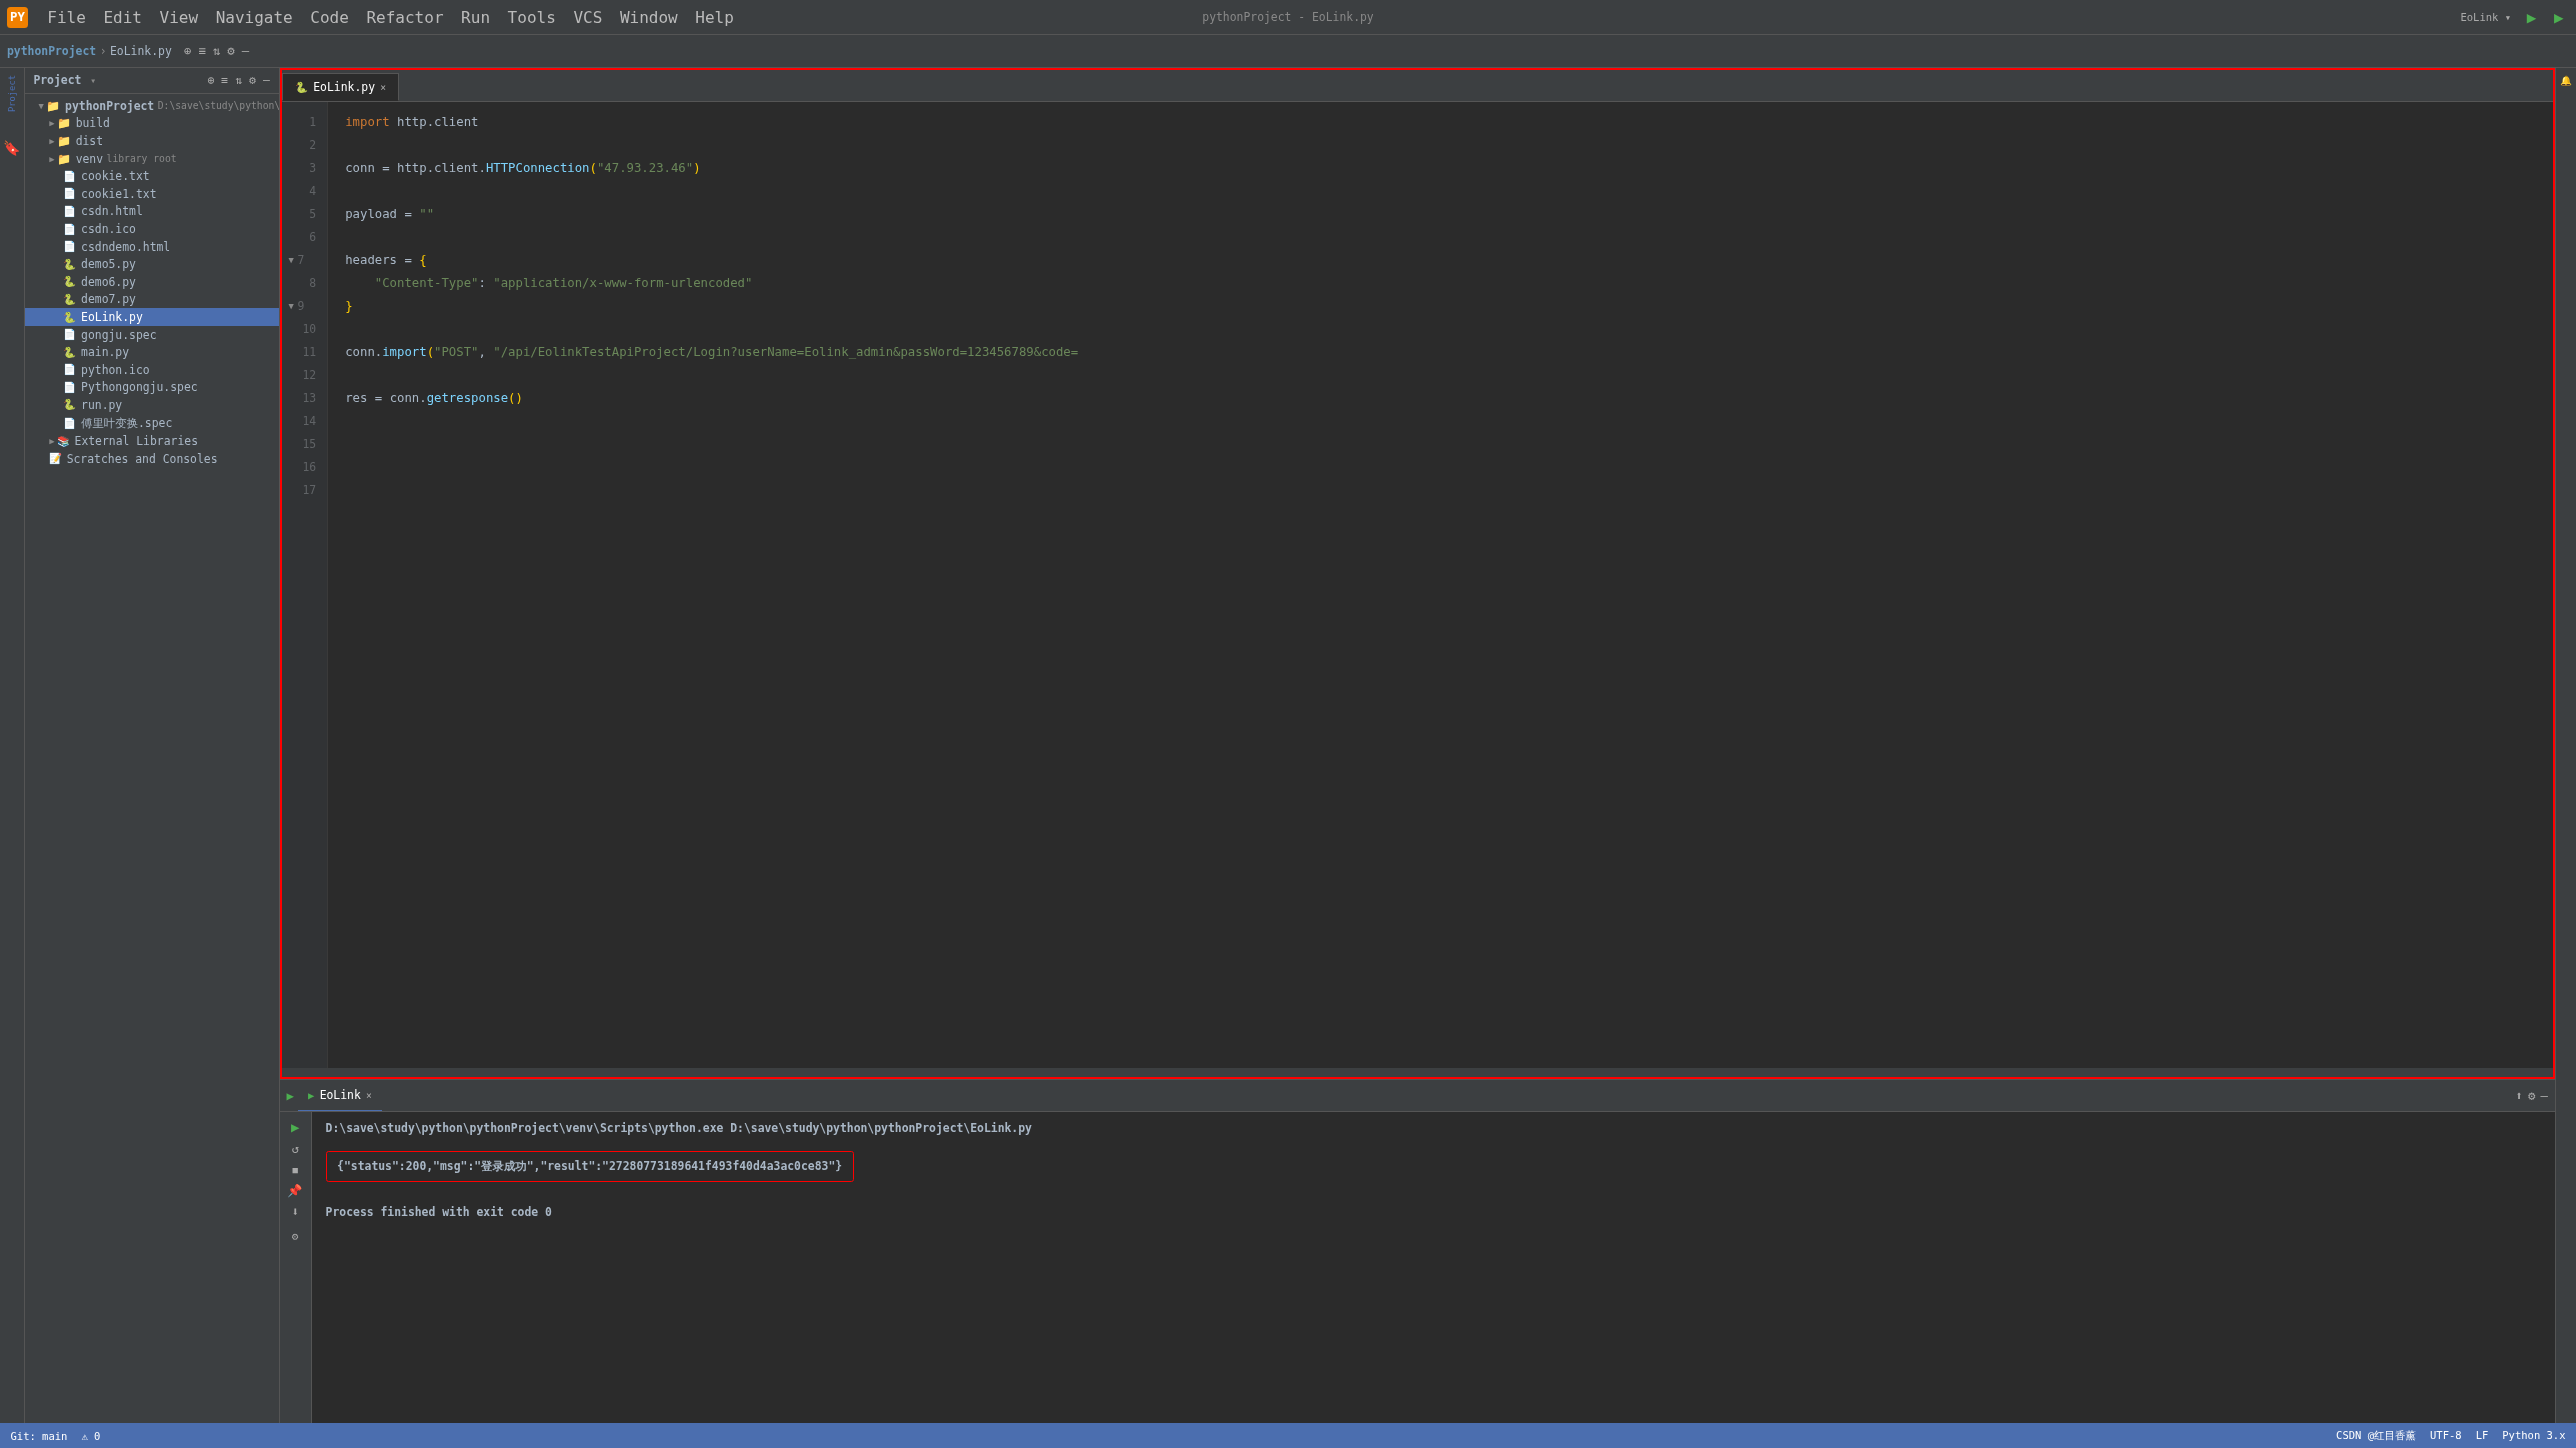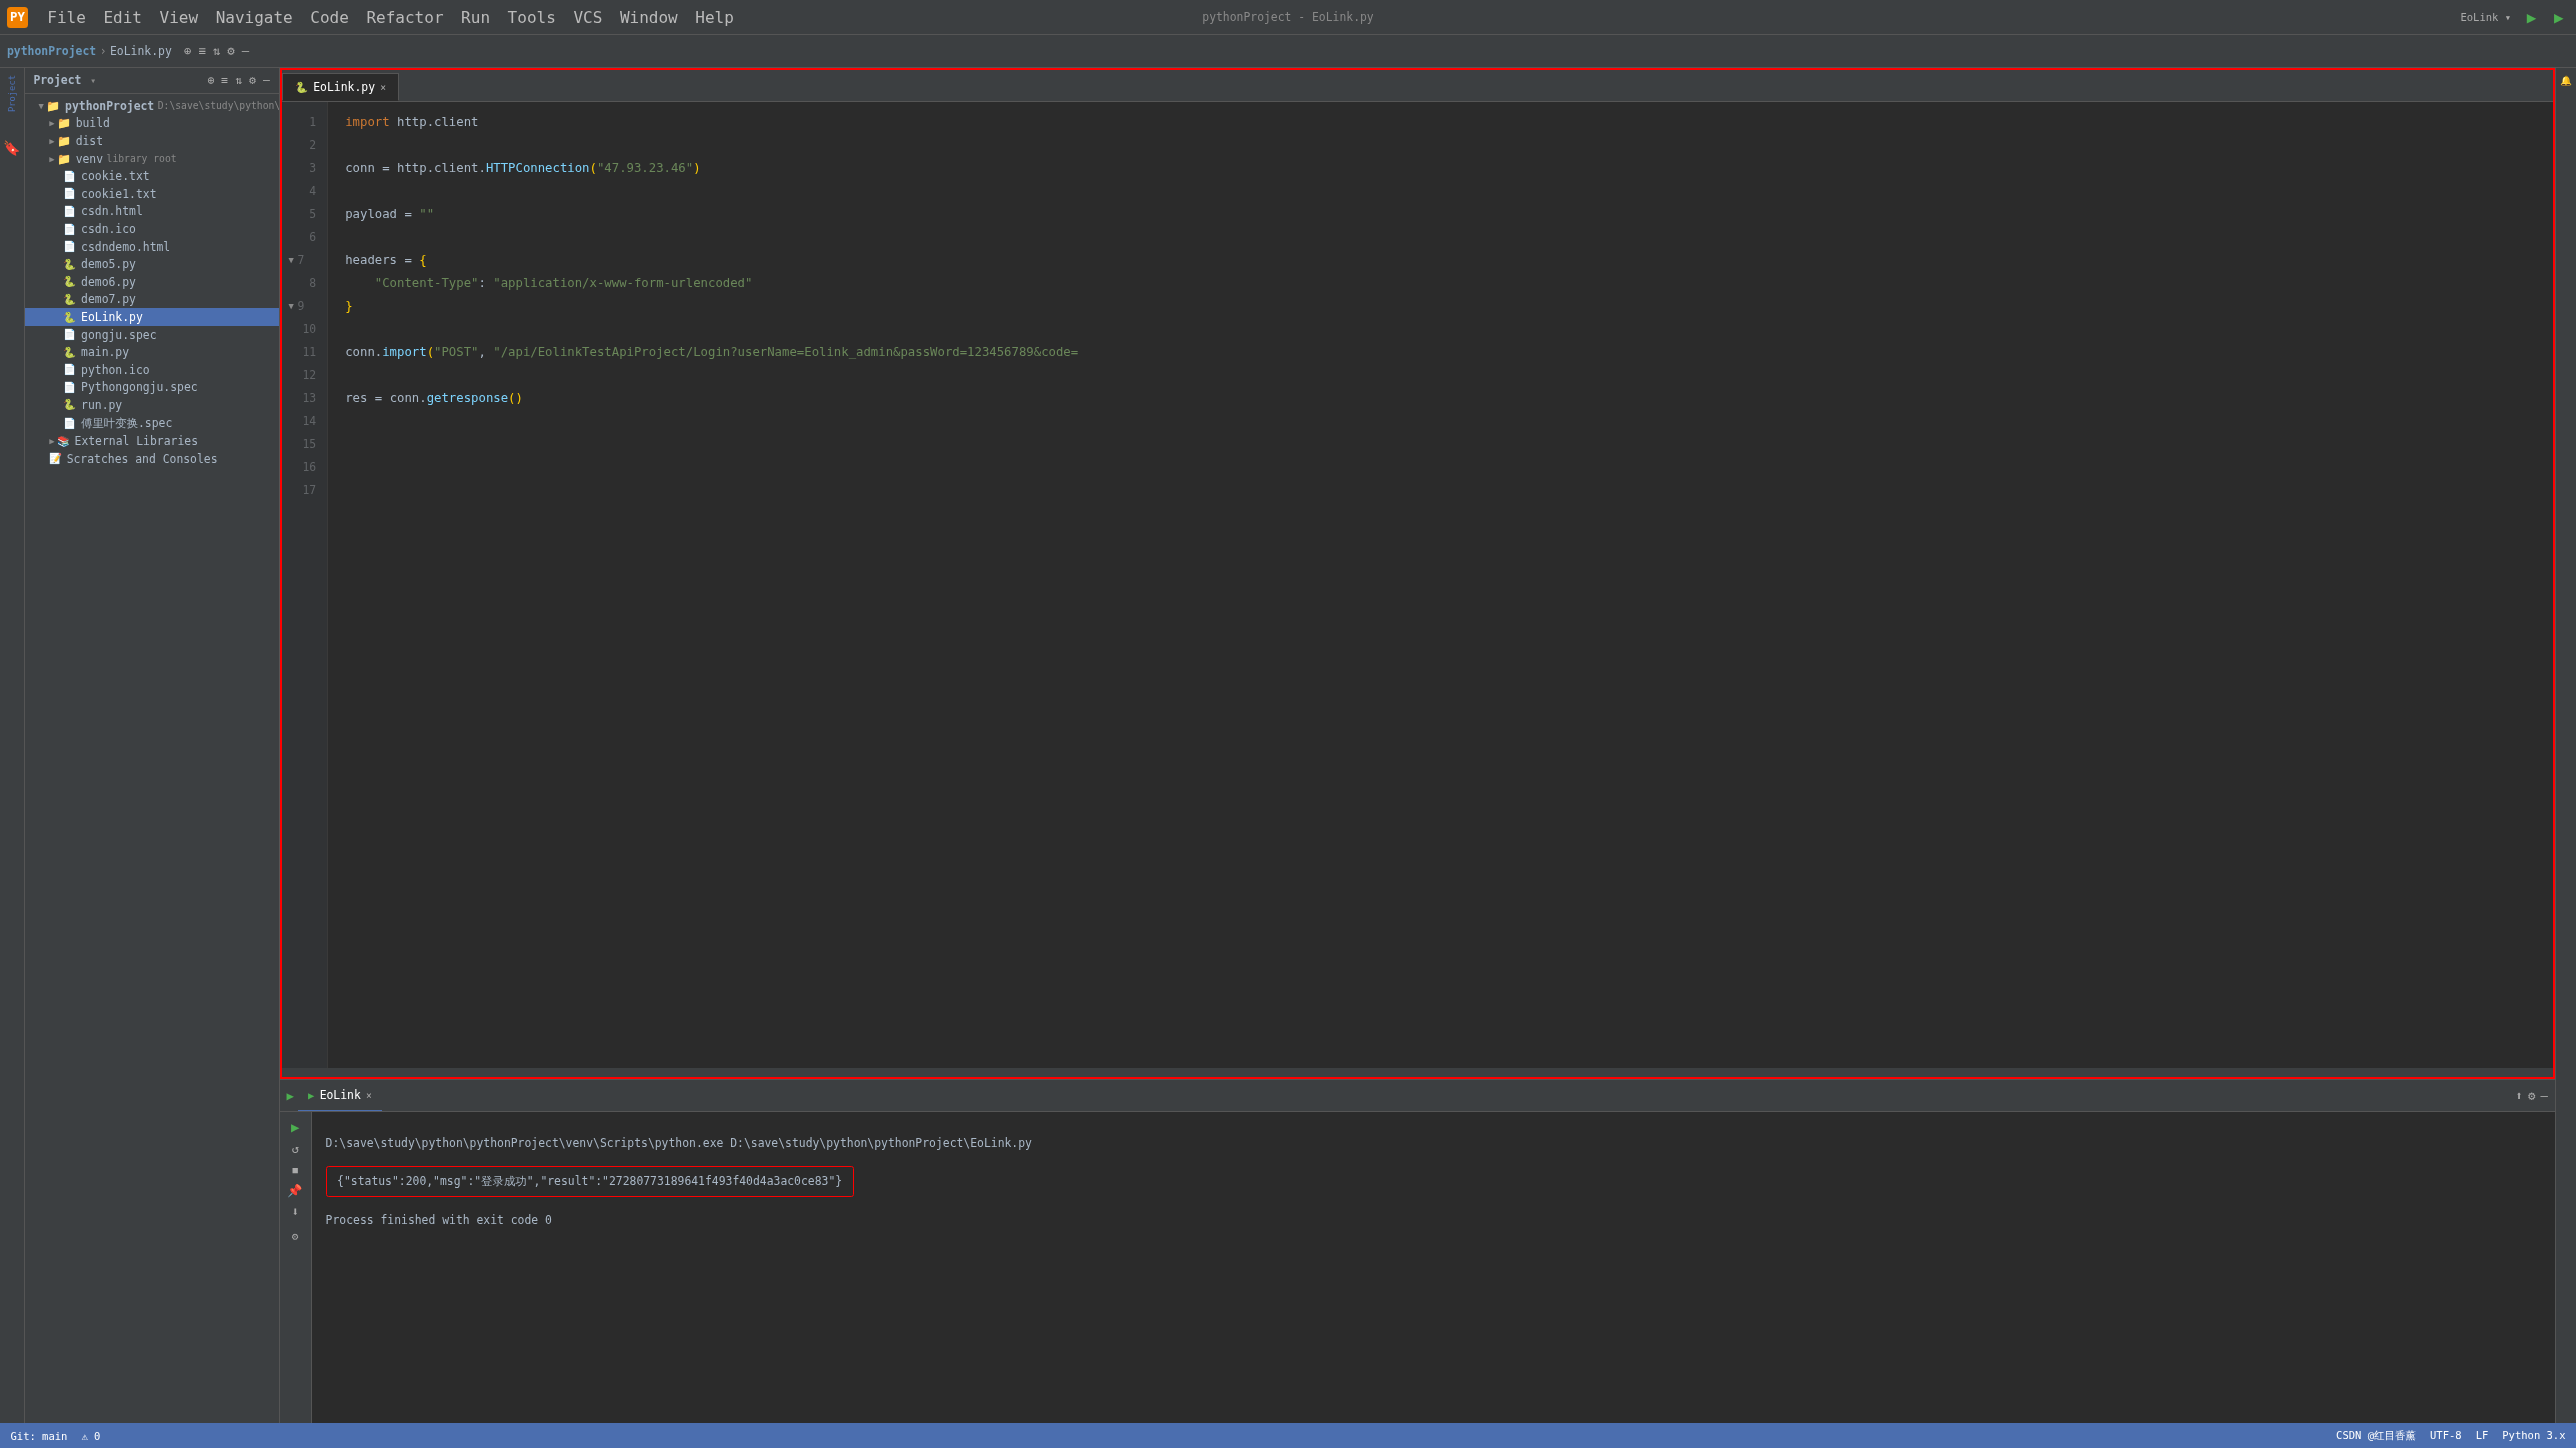--- a/index.html
+++ b/index.html
@@ -237,41 +237,42 @@
       gap: 5.3px;
       height: 100%;
       border-bottom: 1.8px solid transparent;
     }
     .bottom-tab.active {
       border-bottom: 1.8px solid #4b6eaf;
       color: white;
     }
     .console-output {
       flex: 1;
-      padding: 22px 14px;
+      padding: 7px 14px;
       overflow-y: auto;
       font-size: 11.4px;
       line-height: 19.3px;
       color: #a9b7c6;
+      font-weight: bold;
     }
     .console-path {
       color: #a9b7c6;
       font-family: monospace;
     }
     .console-result {
       border: 1.8px solid #ff0000;
       border-radius: 2.6px;
       padding: 5.3px 10.5px;
       margin: 5.3px 0;
       background: #2b2b2b;
       display: inline-block;
     }
     .console-exit {
       color: #a9b7c6;
-      margin-top: 8px;
+      margin-top: 15px;
     }
 
     .status-bar {
       height: 24.6px;
       background: #4b6eaf;
       display: flex;
       align-items: center;
       padding: 0 10.5px;
       font-size: 10.5px;
       color: white;

